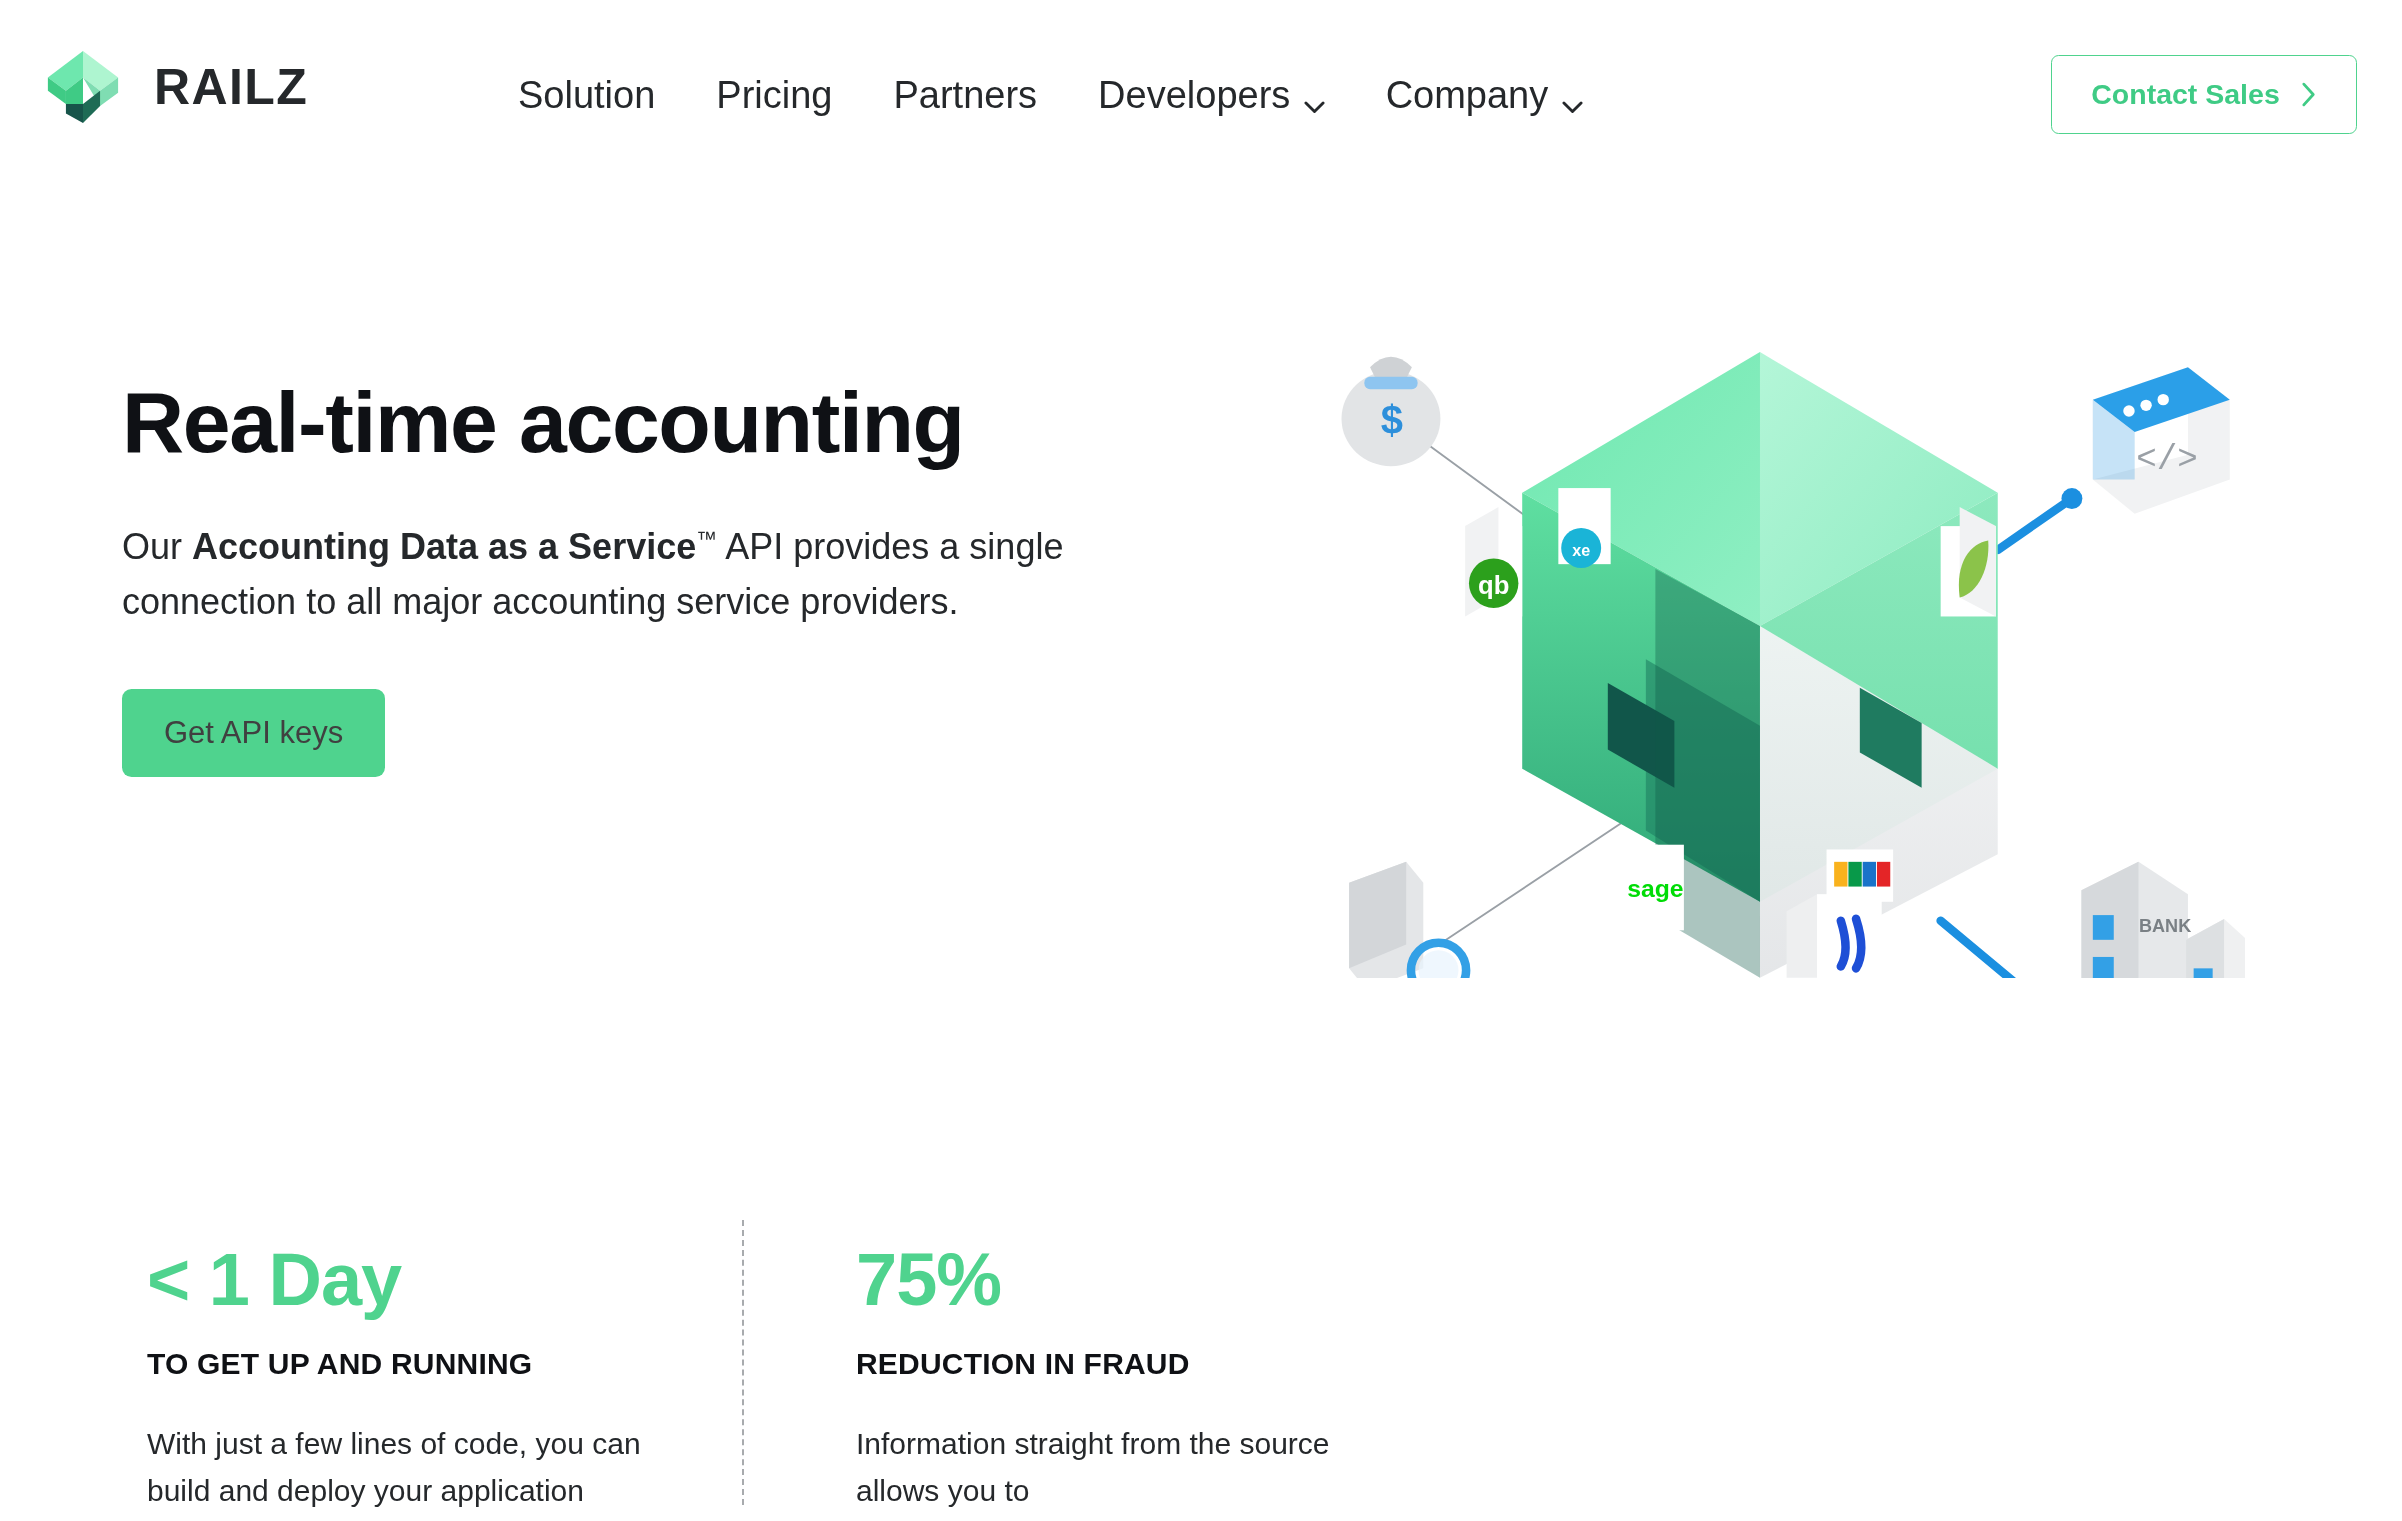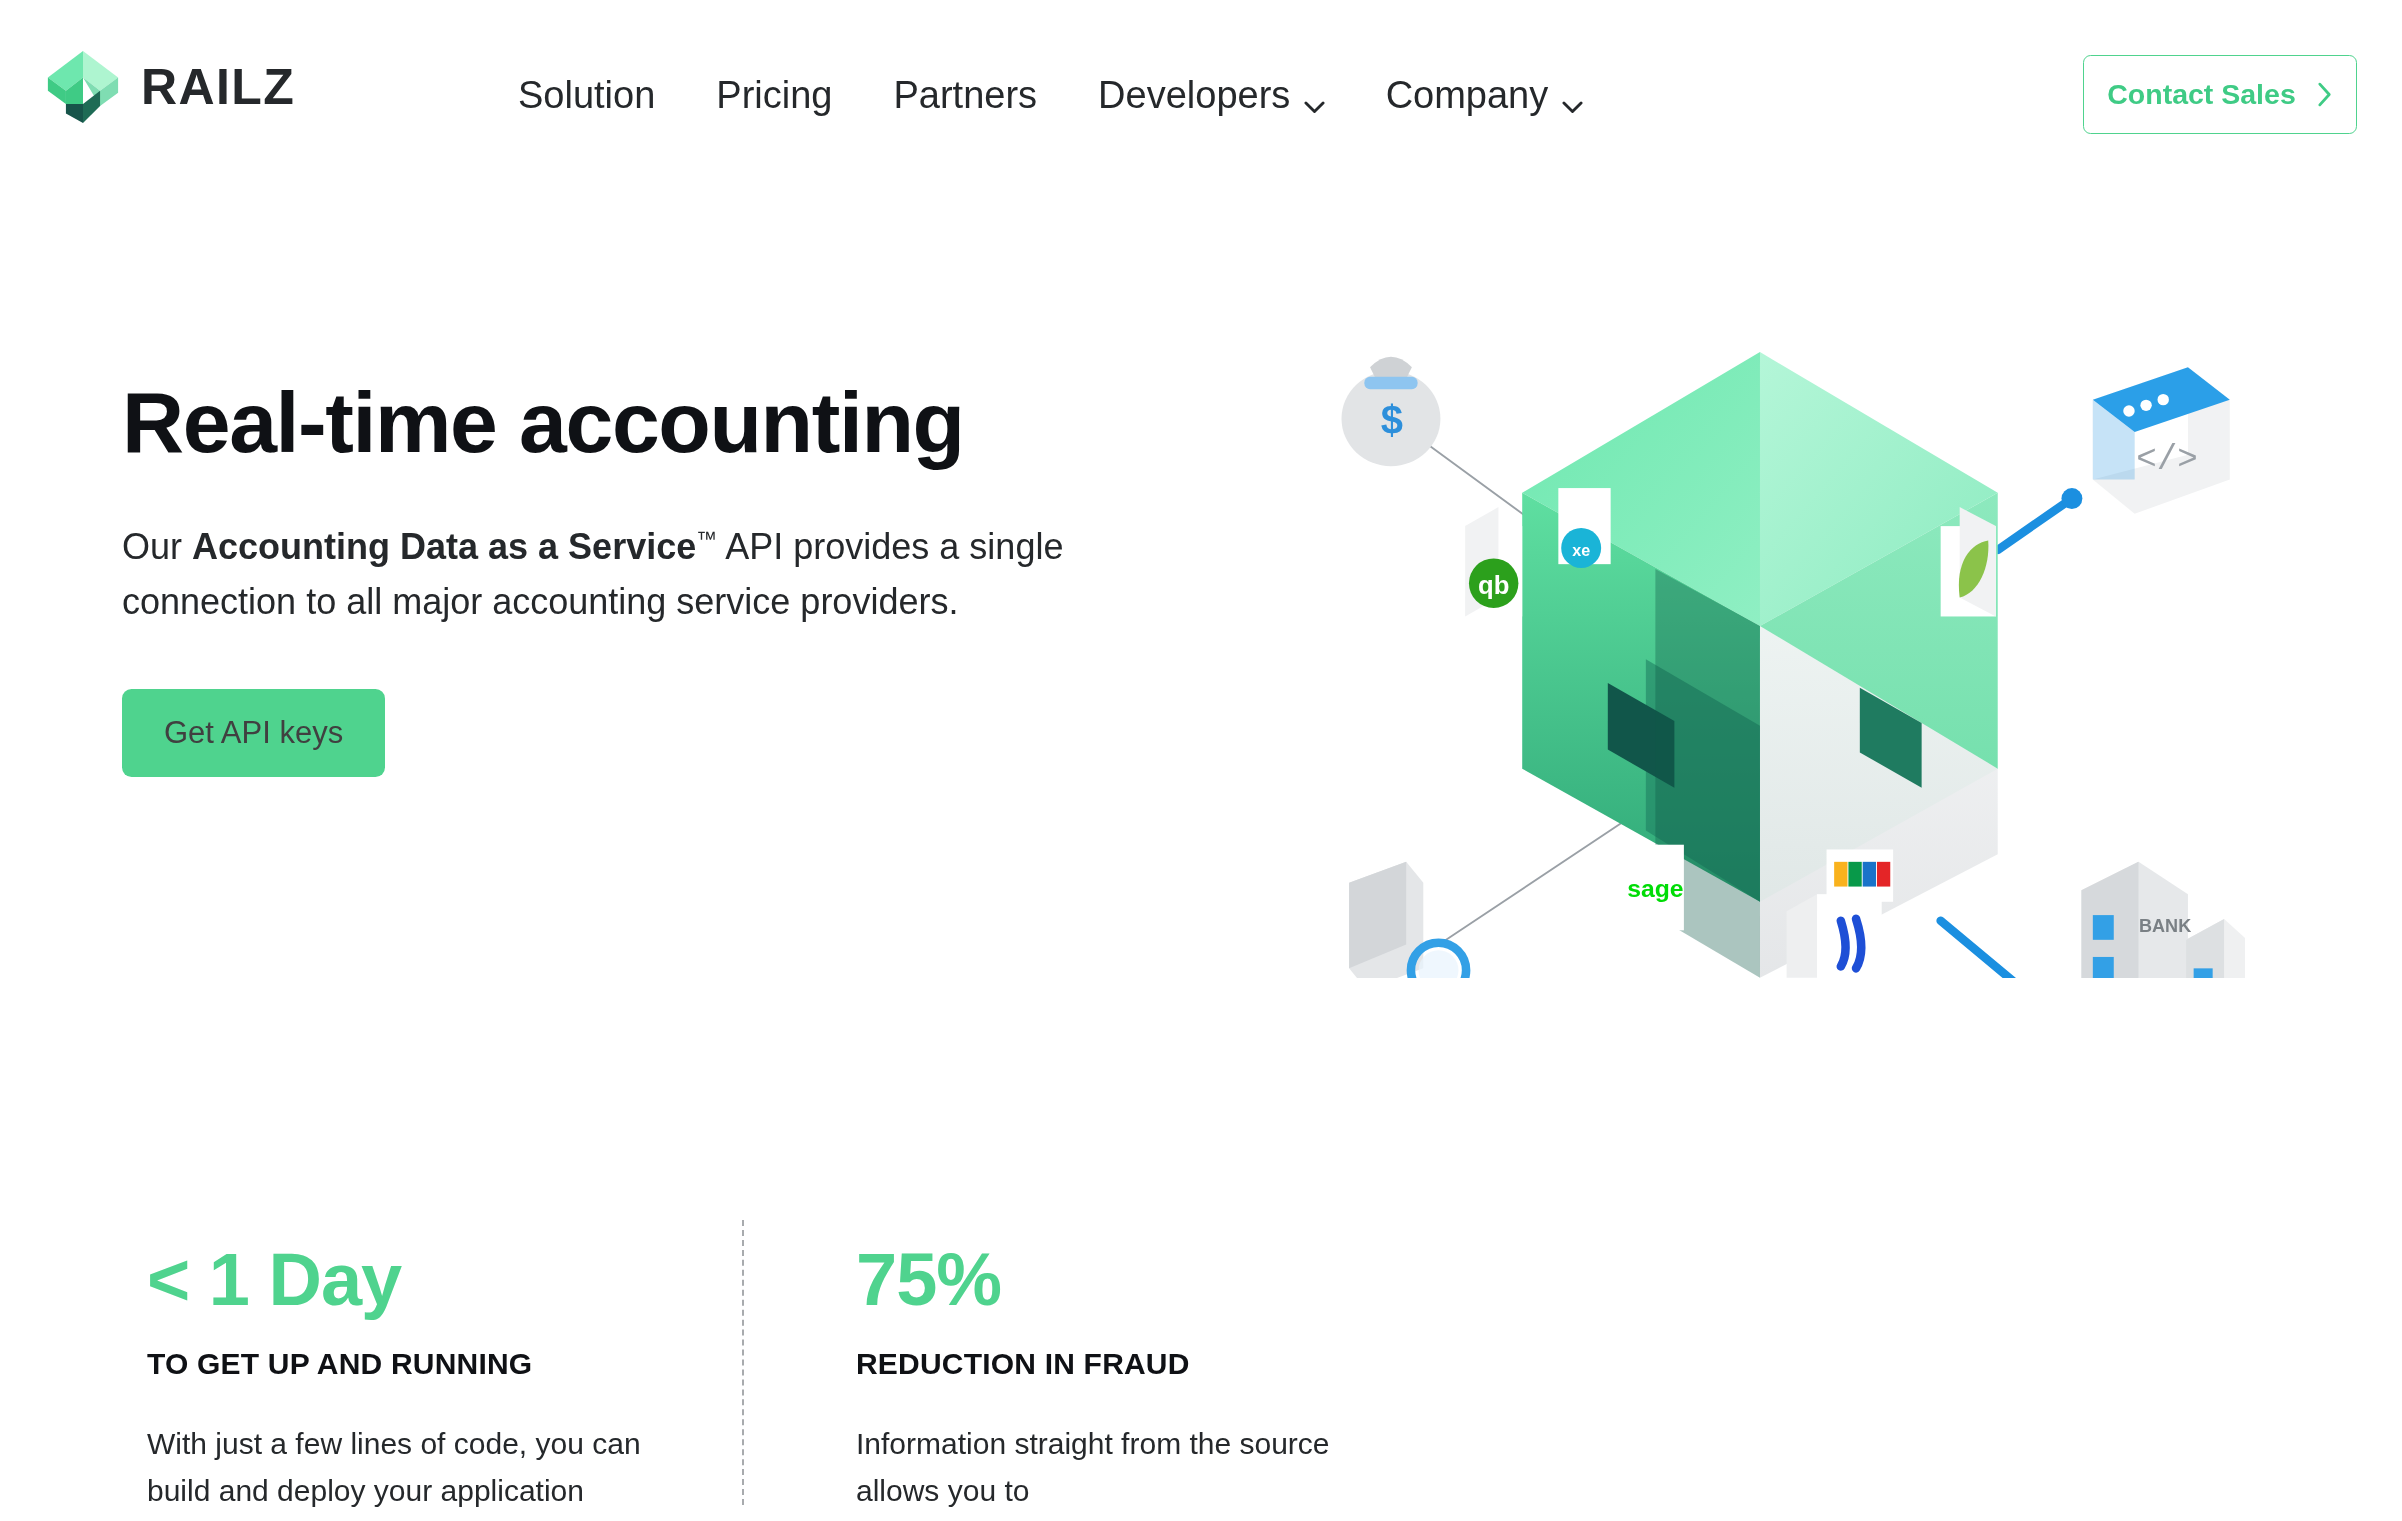--- a/index.html
+++ b/index.html
@@ -11,21 +11,21 @@
   }
   .page { position: relative; width: 2403px; height: 1522px; background:#fff; }
 
   
   .header {
     position: absolute; top: 0; left: 0; width: 2403px; height: 169px;
     display: flex; align-items: center;
   }
   .brand {
     position: absolute; left: 46px; top: 49px;
-    display: flex; align-items: center; gap: 21px;
+    display: flex; align-items: center; gap: 34px;
   }
   .brand-mark { width: 74px; height: 76px; display:block; }
   .brand-name {
     font-size: 50px; font-weight: 700; letter-spacing: 1.4px;
     color: #25282B; line-height: 1;
   }
 
   .nav {
     position: absolute; left: 518px; top: 68px;
     display: flex; align-items: center; gap: 0;
@@ -34,21 +34,21 @@
     display: flex; align-items: flex-end; gap: 13.3px;
     font-size: 38px; color: #25282B; line-height: 1;
     padding: 7.6px 0; margin-right: 61px; cursor: pointer;
     white-space: nowrap;
   }
   .nav-item:last-child { margin-right: 0; }
   .chev-down { width: 21px; height: 12.4px; display:block; }
 
   .contact-btn {
     position: absolute; right: 46px; top: 55px;
-    width: 274px; height: 79px; border: 1.9px solid #4FD38E;
+    width: 306px; height: 79px; border: 1.9px solid #4FD38E;
     border-radius: 7.6px; background: #fff;
     display: flex; align-items: center; justify-content: center; gap: 21px;
     cursor: pointer;
   }
   .contact-btn .label {
     font-size: 28.5px; font-weight: 700; color: #3FCB85; line-height:1;
     white-space: nowrap;
   }
   .chev-right { width: 16px; height: 27px; display:block; }
 

